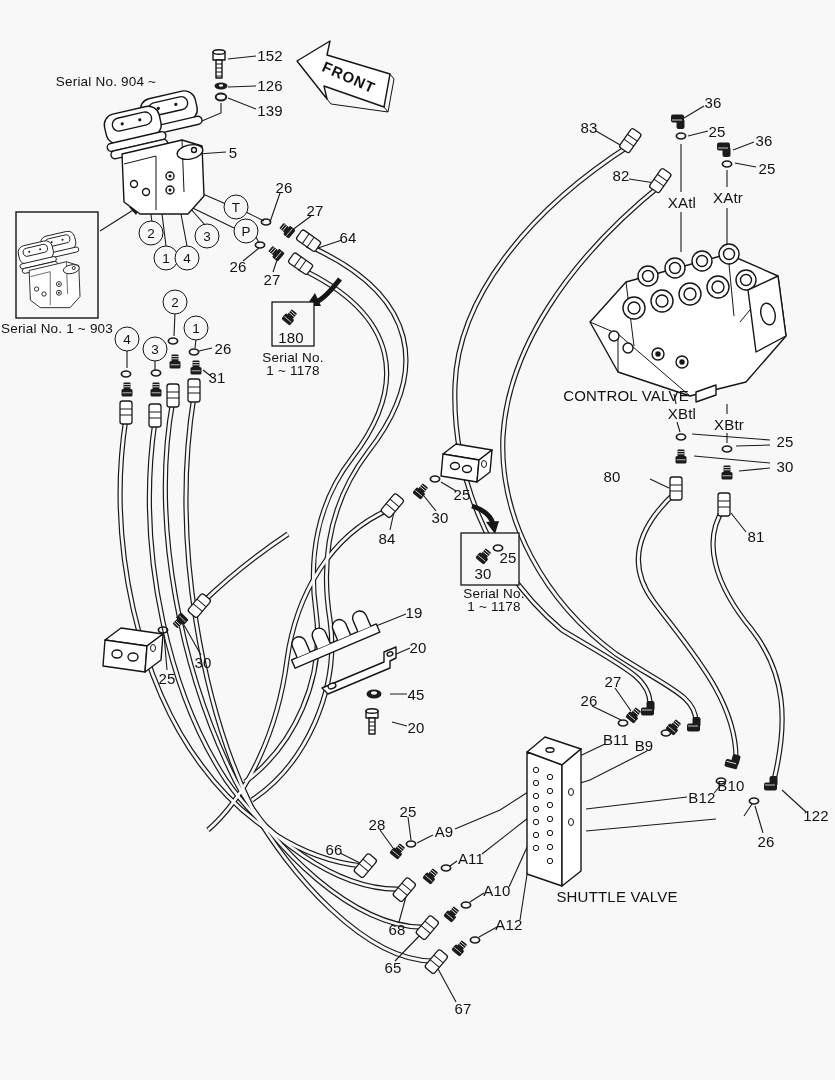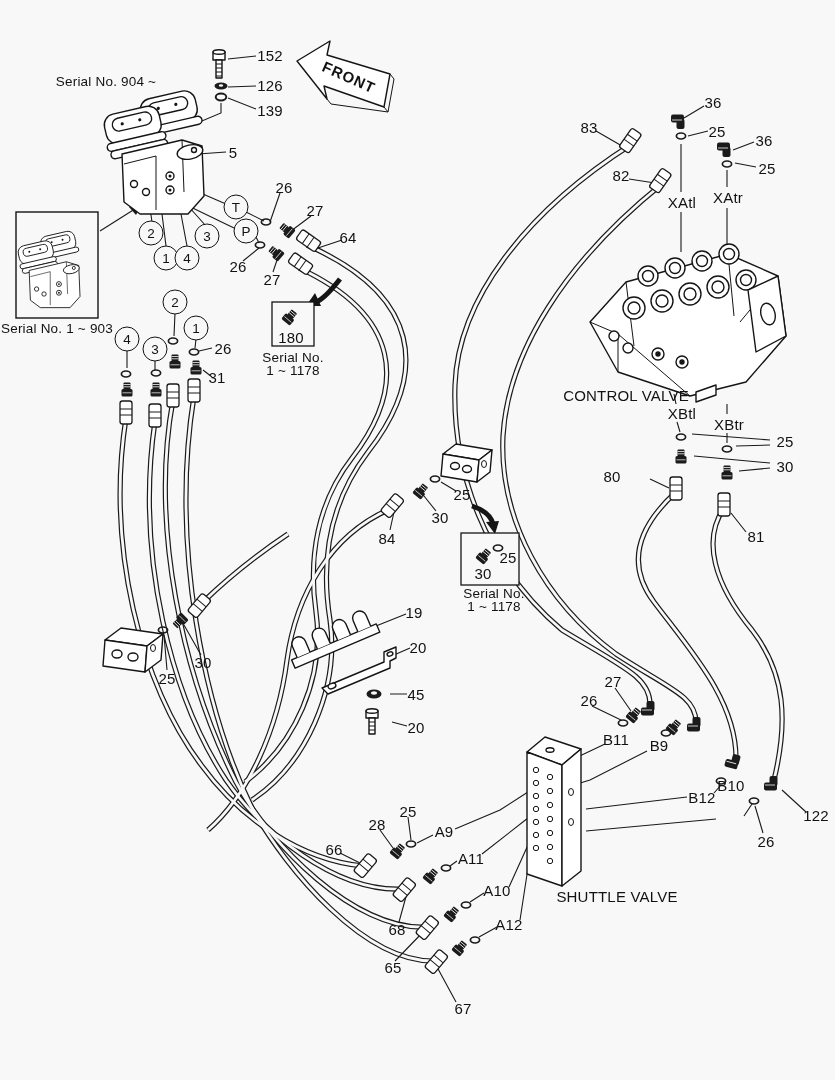--- a/index.html
+++ b/index.html
@@ -411,21 +411,21 @@
 <div class="lbl" style="left:418px;top:647px">20</div>
 <div class="lbl" style="left:416px;top:694px">45</div>
 <div class="lbl" style="left:416px;top:727px">20</div>
 
 <div class="lbl" style="left:167px;top:678px">25</div>
 <div class="lbl" style="left:203px;top:662px">30</div>
 
 <div class="lbl" style="left:613px;top:681px">27</div>
 <div class="lbl" style="left:589px;top:700px">26</div>
 <div class="lbl" style="left:616px;top:739px">B11</div>
-<div class="lbl" style="left:659px;top:745px">B9</div>
+<div class="lbl" style="left:644px;top:745px">B9</div>
 <div class="lbl" style="left:702px;top:797px">B12</div>
 <div class="lbl" style="left:731px;top:785px">B10</div>
 <div class="lbl" style="left:816px;top:815px">122</div>
 <div class="lbl" style="left:766px;top:841px">26</div>
 
 <div class="lbl" style="left:377px;top:824px">28</div>
 <div class="lbl" style="left:408px;top:811px">25</div>
 <div class="lbl" style="left:444px;top:831px">A9</div>
 <div class="lbl" style="left:334px;top:849px">66</div>
 <div class="lbl" style="left:471px;top:858px">A11</div>

